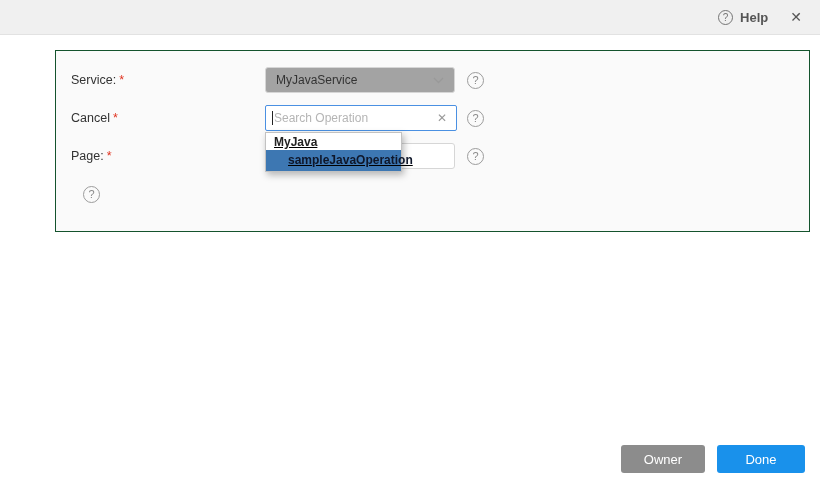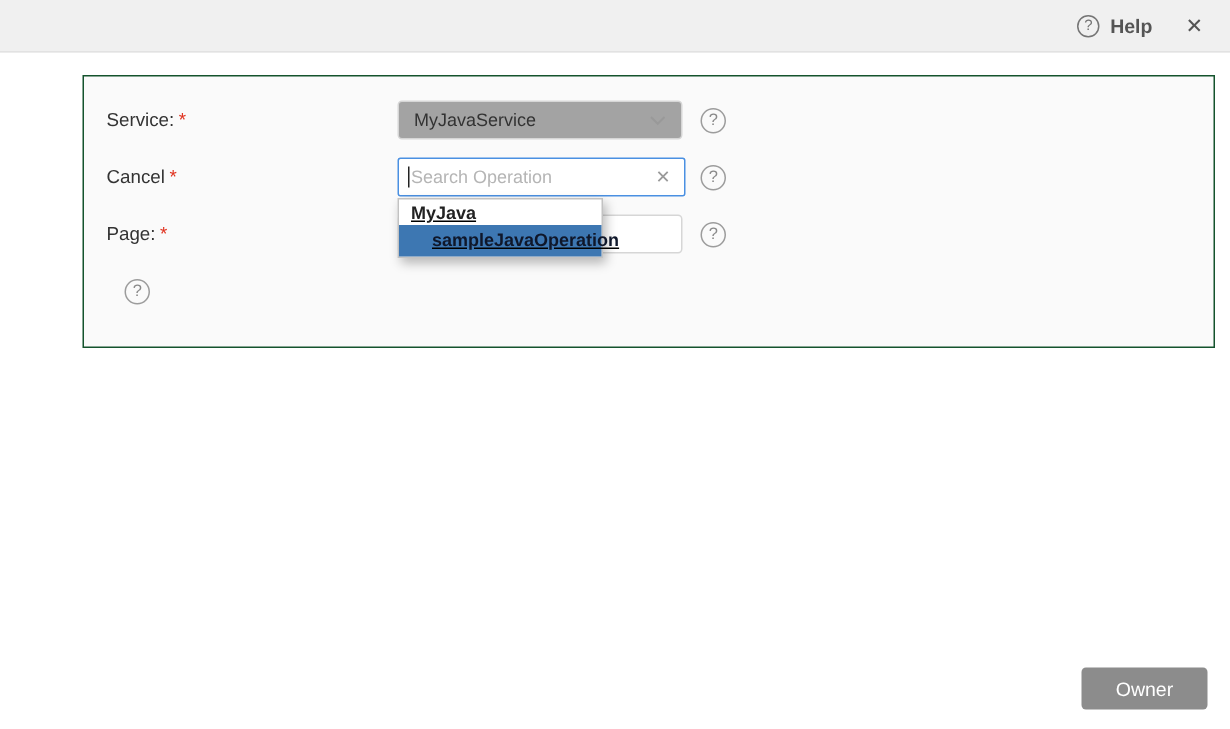--- a/index.html
+++ b/index.html
@@ -115,13 +115,14 @@
   </div>
 
   <div class="row">
     <div class="help-q">?</div>
   </div>
 
 </div>
 
 <div class="footer">
   <button class="btn btn-cancel">Owner</button>
+  <button class="btn btn-done">Done</button>
 </div>
 
 </body></html>

